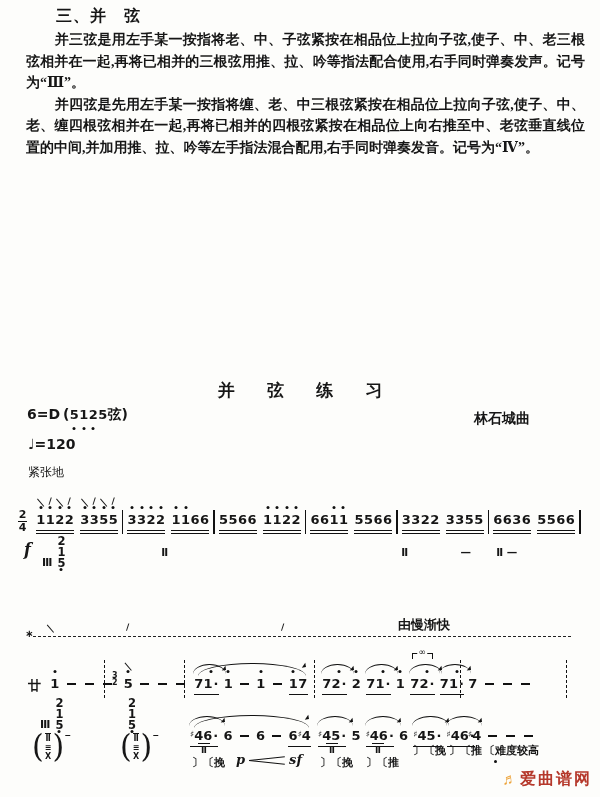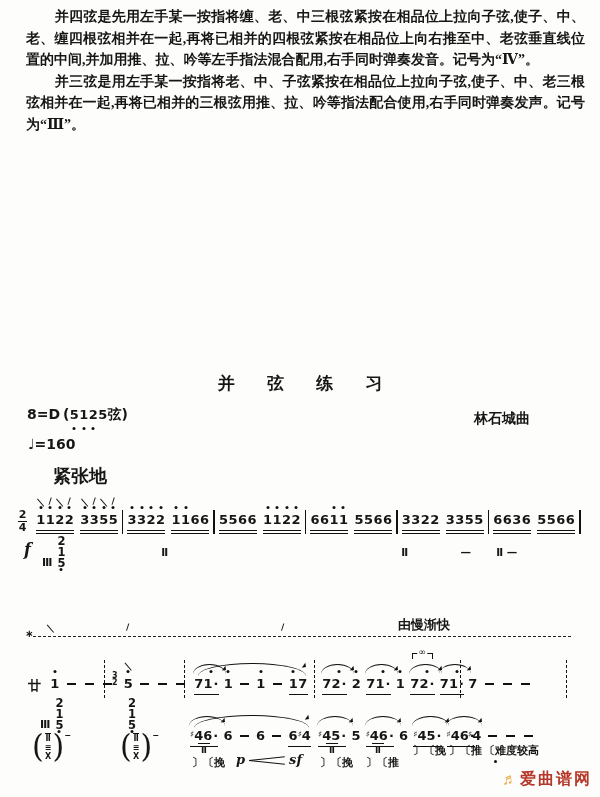--- a/index.html
+++ b/index.html
@@ -3,29 +3,29 @@
 <meta charset="utf-8">
 <style>
   html,body{margin:0;padding:0;background:#888;}
   .page{position:relative;width:600px;height:797px;margin:0 auto;background:#fdfdfb;color:#161616;
         font-family:"Liberation Serif","DejaVu Serif",serif;overflow:hidden;}
   
   .article{position:absolute;left:26px;right:15px;top:6px;text-align:justify;}
   .article h3{margin:0 0 2px 30px;font-size:16px;font-weight:800;letter-spacing:1px;}
   .article p{margin:0;font-size:14px;line-height:21.5px;font-weight:600;text-indent:2.05em;}
   
-  .title{position:absolute;left:0;right:0;top:372px;margin:0;text-align:center;
+  .title{position:absolute;left:0;right:0;top:372px;margin:7px;text-align:center;
          font-size:17px;font-weight:800;letter-spacing:14px;text-indent:14px;}
   .meta-key{position:absolute;left:27px;top:406px;font-weight:800;font-size:14px;
             font-family:"DejaVu Sans",sans-serif;display:flex;align-items:flex-start;}
   .meta-key .tun{display:inline-flex;align-items:flex-start;margin-left:3px;font-weight:800;}
   .composer{position:absolute;left:474px;top:410px;font-size:14px;font-weight:700;text-align:right;}
   .tempo{position:absolute;left:28px;top:436px;font-weight:800;font-size:14px;
          font-family:"DejaVu Sans",sans-serif;}
-  .mood{position:absolute;left:28px;top:464px;font-size:18px;font-weight:700;margin-left:25px;}
+  .mood{position:absolute;left:28px;top:464px;font-size:12px;font-weight:400;}
   
   .nt{position:relative;display:inline-flex;align-items:flex-start;justify-content:center;
       min-width:9.5px;height:16px;font:700 13px "DejaVu Sans",sans-serif;}
   .nt b{font-weight:700;}
   .sh{font-style:normal;font-size:8.5px;margin:1px 0 0 0;}
   .od{position:absolute;left:50%;width:3px;height:3px;border-radius:50%;background:#111;transform:translateX(-50%);}
   .od.hi{top:-6px;} .od.lo{bottom:-7px;}
   .ad{font-style:normal;font-weight:800;margin-left:1px;}
   .nt.dash{width:13px;}
   .nt.dash::before{content:'';display:block;width:9px;height:2px;background:#111;margin:7px auto 0;}
@@ -97,47 +97,48 @@
   .wm{position:absolute;right:8px;top:769px;display:flex;align-items:center;gap:3px;}
   .wmicon{font-style:normal;font-size:15px;color:#eda43c;transform:rotate(-6deg);}
   .wm b{font-size:16px;font-weight:800;color:#b5382b;letter-spacing:2px;}
 </style>
 </head>
 <body>
 
 <div class="page">
 
   <div class="article">
+    <h3>三、并　弦</h3>
+    <p>并三弦是用左手某一按指将老、中、子弦紧按在相品位上拉向子弦,使子、中、老三根弦相并在一起,再将已相并的三根弦用推、拉、吟等指法配合使用,右手同时弹奏发声。记号为“Ⅲ”。</p>
     <p>并四弦是先用左手某一按指将缠、老、中三根弦紧按在相品位上拉向子弦,使子、中、老、缠四根弦相并在一起,再将已相并的四根弦紧按在相品位上向右推至中、老弦垂直线位置的中间,并加用推、拉、吟等左手指法混合配用,右手同时弹奏发音。记号为“Ⅳ”。</p>
-    <p>并三弦是用左手某一按指将老、中、子弦紧按在相品位上拉向子弦,使子、中、老三根弦相并在一起,再将已相并的三根弦用推、拉、吟等指法配合使用,右手同时弹奏发声。记号为“Ⅲ”。</p>
   </div>
 
   <h2 class="title">并 弦 练 习</h2>
 
   <div class="meta-key">
-    <span>8=D</span>
+    <span>6=D</span>
     <span class="tun">
         <span>(</span>
         <span id="tuning-notes"><span class="nt">
             <b class="ch">5</b>
             <i class="od lo"></i>
           </span><span class="nt">
             <b class="ch">1</b>
             <i class="od lo"></i>
           </span><span class="nt">
             <b class="ch">2</b>
             <i class="od lo"></i>
           </span><span class="nt">
             <b class="ch">5</b>
           </span></span>
         <span>弦)</span>
       </span>
   </div>
   <div class="composer">林石城曲</div>
-  <div class="tempo"><span>♩</span><span>=160</span></div>
+  <div class="tempo"><span>♩</span><span>=120</span></div>
   <div class="mood">紧张地</div>
 
   <div class="sys1" id="sys1">
     <div class="sys1row" id="sys1row">
         <div class="ts">
           <span class="tsn">2</span>
           <span class="tsl"></span>
           <span class="tsn">4</span>
         </div>
         <div class="m">

